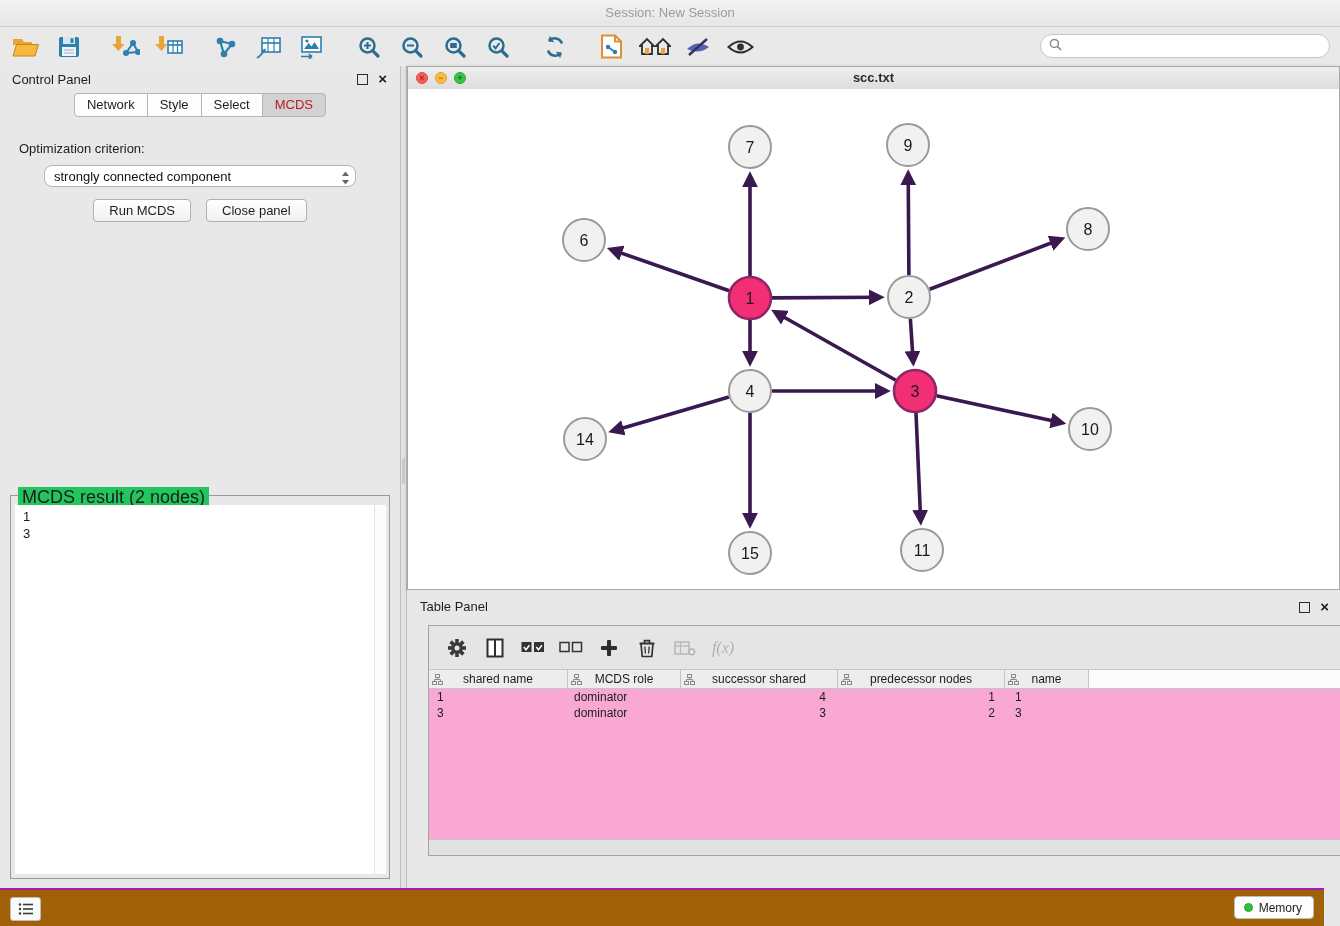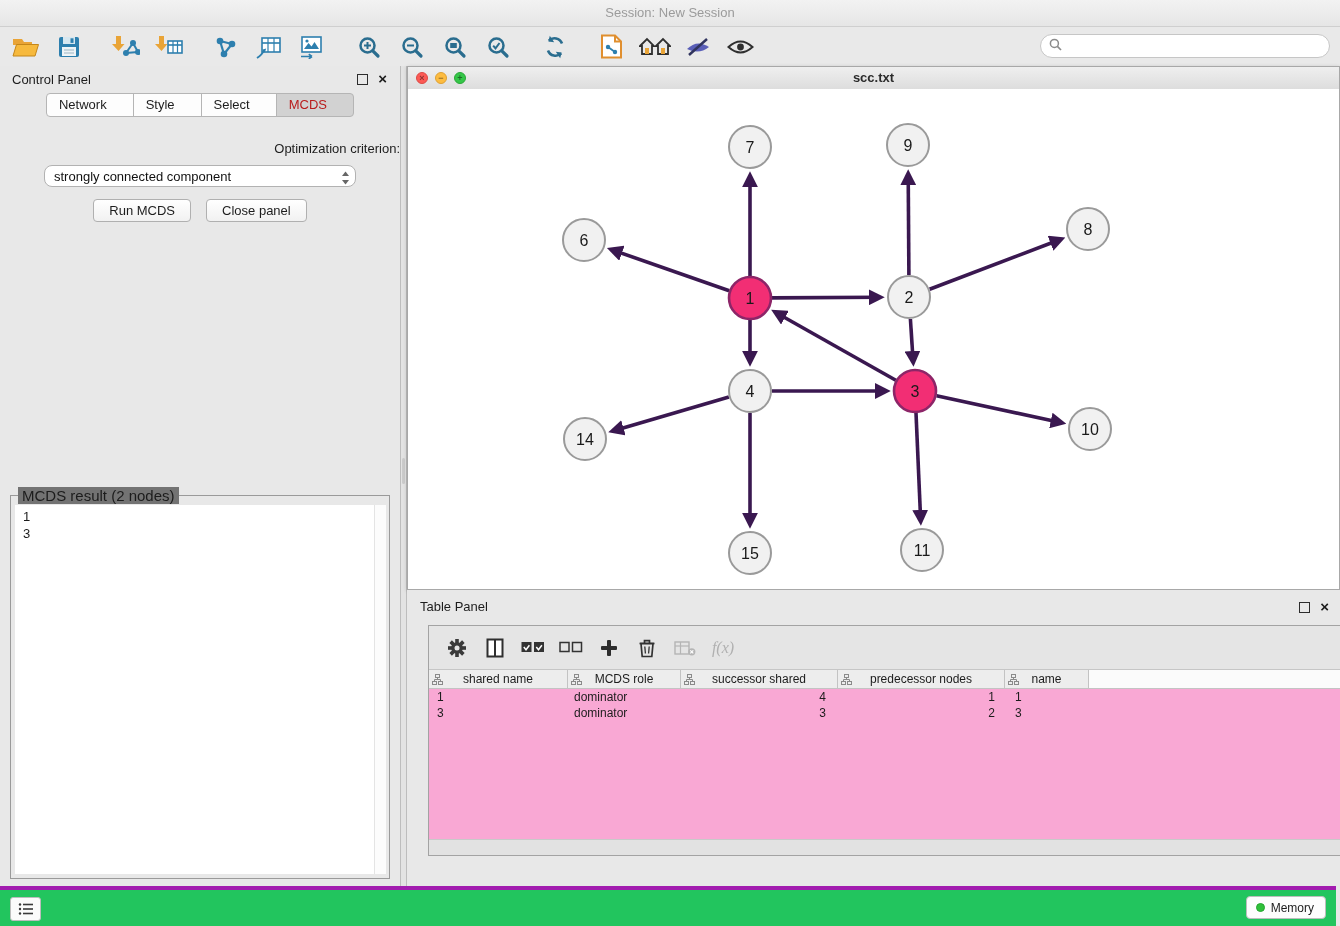--- a/index.html
+++ b/index.html
@@ -24,34 +24,34 @@
   .control-panel{position:absolute;top:66px;left:0;width:401px;bottom:36px;background:#e8e8e8;
     border-right:1px solid #bdbdbd;box-sizing:border-box;}
   .cp-header{height:27px;position:relative;}
   .panel-title{position:absolute;left:12px;top:6px;font-size:13px;color:#1d1d1d;}
   .float-icon{position:absolute;width:9px;height:9px;border:1.5px solid #2c2c2c;top:8px;}
   .close-x{position:absolute;top:4px;font-size:15px;font-weight:bold;color:#1c1c1c;line-height:18px;}
   .cp-header .float-icon{right:32px;}
   .cp-header .close-x{right:13px;}
   .seg-tabs{display:flex;justify-content:center;}
   .seg-tab{border:1px solid #b5b5b5;background:#fdfdfd;font-size:13px;color:#1d1d1d;
-    padding:3px 26px 4px 12px;margin-left:-1px;cursor:default;}
+    padding:3px 12px 4px 12px;margin-left:-1px;cursor:default;}
   .seg-tab:first-child{border-radius:4px 0 0 4px;margin-left:0;}
   .seg-tab:last-child{border-radius:0 4px 4px 0;}
   .seg-tab.active{background:#d2d2d2;color:#b91c1c;}
-  .cp-opt-label{margin-top:24px;text-align:right;font-size:13px;color:#1d1d1d;}
+  .cp-opt-label{margin-top:24px;text-align:left;font-size:13px;color:#1d1d1d;margin-left:19px;}
   .cp-select{position:relative;margin:9px auto 0 auto;width:312px;height:22px;background:#fff;
     border:1px solid #b2b2b2;border-radius:8px;font-size:13px;line-height:22px;
     padding-left:9px;box-sizing:border-box;color:#111;}
   .cp-select .chev{position:absolute;right:5px;top:4px;}
   .cp-buttons{display:flex;justify-content:center;gap:15px;margin-top:12px;}
   .mac-btn{background:linear-gradient(#ffffff,#f1f1f1);border:1px solid #b0b0b0;border-radius:4px;
     font-size:13px;color:#1d1d1d;padding:3px 15px;font-family:"Liberation Sans",sans-serif;}
   .result-box{position:absolute;left:10px;width:380px;top:429px;height:384px;border:1px solid #9a9a9a;box-sizing:border-box;}
-  .result-legend{position:absolute;top:-9px;left:7px;background:#737373;padding:0 4px;font-size:15px;color:#1c1c1c;}
+  .result-legend{position:absolute;top:-9px;left:7px;background:#22c55e;padding:0 4px;font-size:18px;color:#1c1c1c;}
   .result-list{position:absolute;left:4px;right:14px;top:9px;bottom:4px;background:#fff;overflow:hidden;}
   .result-scroll{position:absolute;right:3px;width:11px;top:9px;bottom:4px;background:#fcfcfc;border-left:1px solid #e4e4e4;}
   .result-item{font-size:13px;color:#1c1c1c;padding-left:8px;line-height:17px;}
   .result-list .result-item:first-child{margin-top:3px;}
   
   .splitter{position:absolute;left:401px;top:66px;width:6px;bottom:36px;background:#e3e3e3;border-right:1px solid #bdbdbd;box-sizing:border-box;}
   .splitter-grip{position:absolute;top:392px;left:1px;width:3px;height:26px;background:#cbcbcb;border-radius:2px;}
   
   .network-window{position:absolute;left:407px;top:66px;width:933px;height:524px;background:#fff;
     border:1px solid #a8a8a8;box-sizing:border-box;box-shadow:0 1px 4px rgba(0,0,0,0.18);}
@@ -83,21 +83,21 @@
   .tp-th.filler{flex:1;background:#fbfbfb;border-right:none;}
   .tp-row{display:flex;height:16px;font-size:12px;color:#1c1c1c;}
   .tp-td{box-sizing:border-box;line-height:16px;}
   .w0{width:139px;} .w1{width:113px;} .w2{width:157px;} .w3{width:167px;} .w4{width:84px;}
   .td0{padding-left:8px;} .td1{padding-left:6px;}
   .td2{text-align:right;padding-right:12px;} .td3{text-align:right;padding-right:10px;}
   .td4{padding-left:10px;}
   .tp-bottomstrip{position:absolute;left:0;right:0;bottom:0;height:15px;background:#e2e2e2;border-top:1px solid #c9c9c9;}
   .tp-tabs{position:absolute;left:0;right:0;top:272px;display:flex;justify-content:center;}
   
-  .statusbar{position:absolute;left:0;right:4px;bottom:0;height:36px;background:#22c55e;border-top:4px solid #a21caf;}
+  .statusbar{position:absolute;left:0;right:16px;bottom:0;height:36px;background:#a16207;border-top:2px solid #a21caf;}
   .menu-btn{position:absolute;left:10px;top:7px;width:29px;height:22px;background:#fbfbfb;border:1px solid #bdbdbd;
     border-radius:3px;display:flex;align-items:center;justify-content:center;}
   .memory-btn{position:absolute;right:10px;top:6px;height:23px;background:#fdfdfd;border:1px solid #bdbdbd;
     border-radius:4px;display:flex;align-items:center;gap:6px;padding:0 11px 0 9px;font-size:12px;color:#1c1c1c;box-sizing:border-box;}
   .green-dot{width:9px;height:9px;border-radius:50%;background:#2fc13a;border:1px solid #25a52f;box-sizing:border-box;}
 </style>
 </head>
 <body>
 
 <div>

